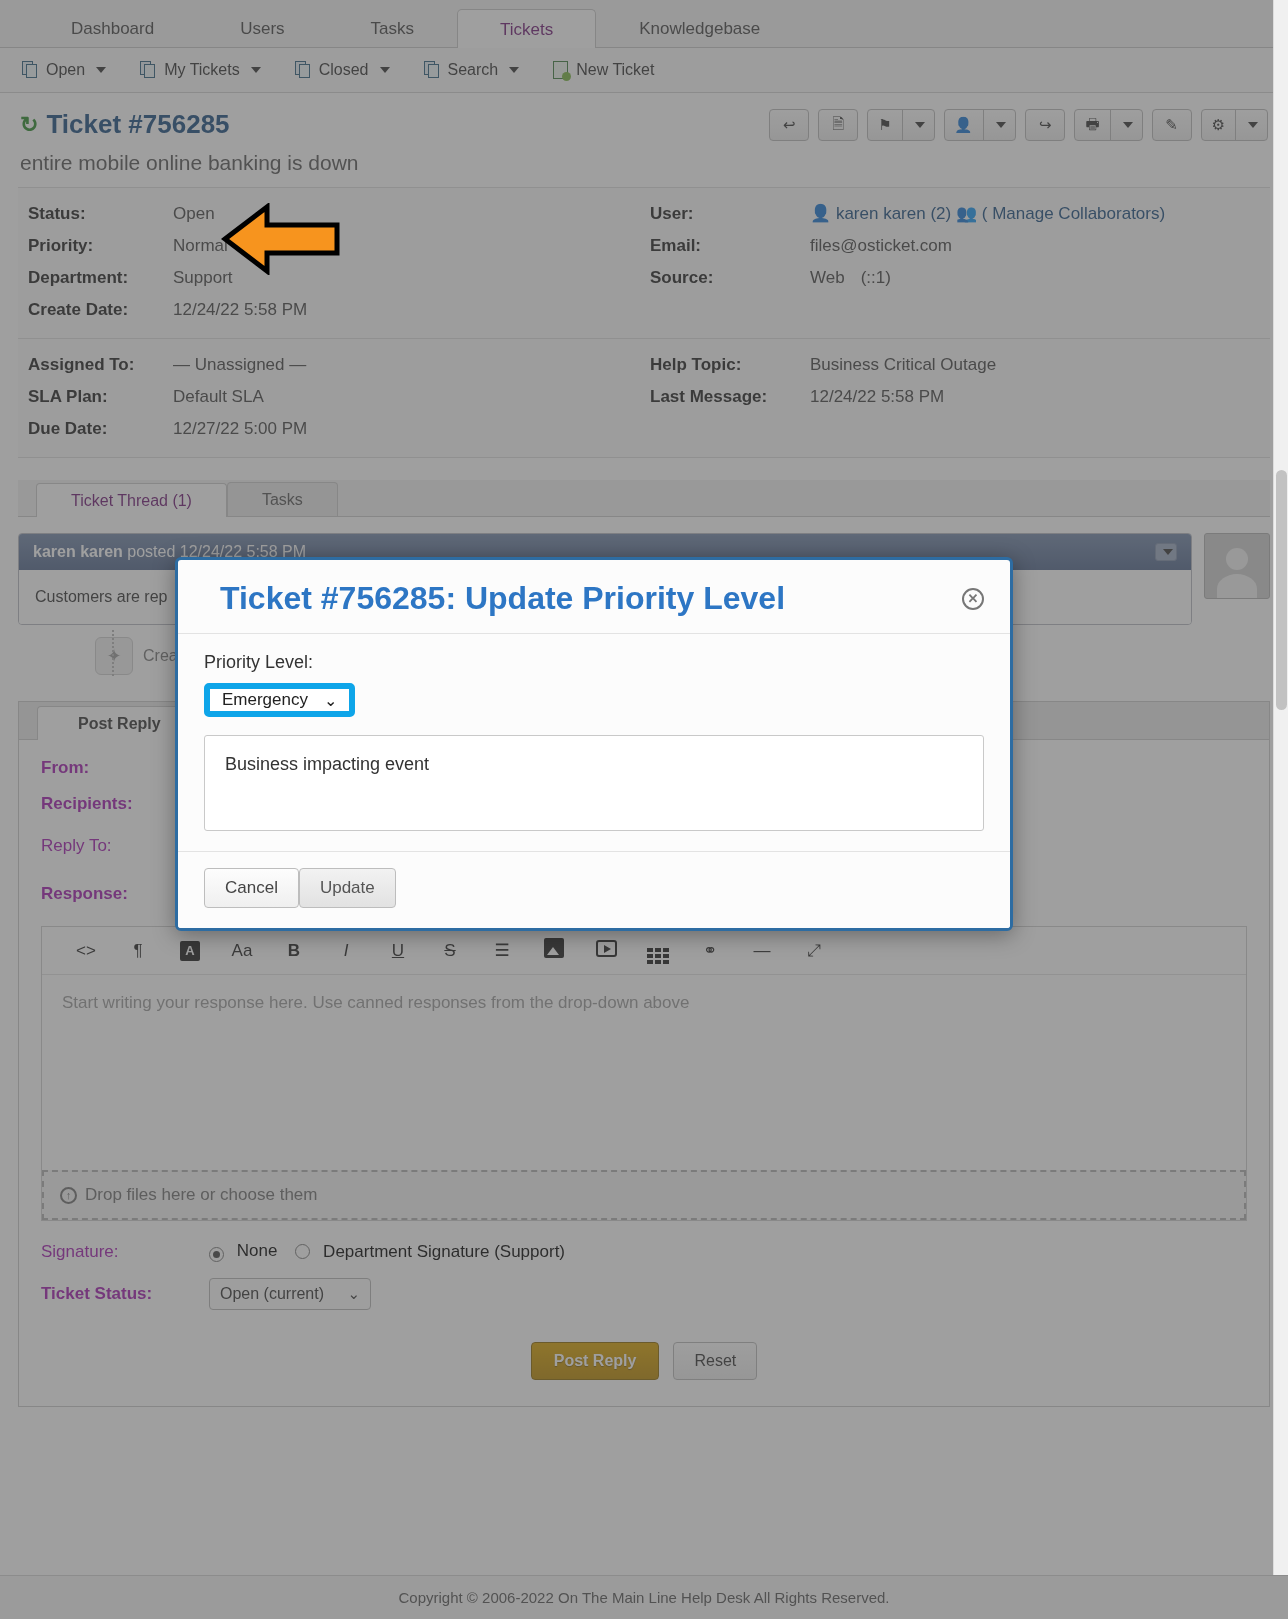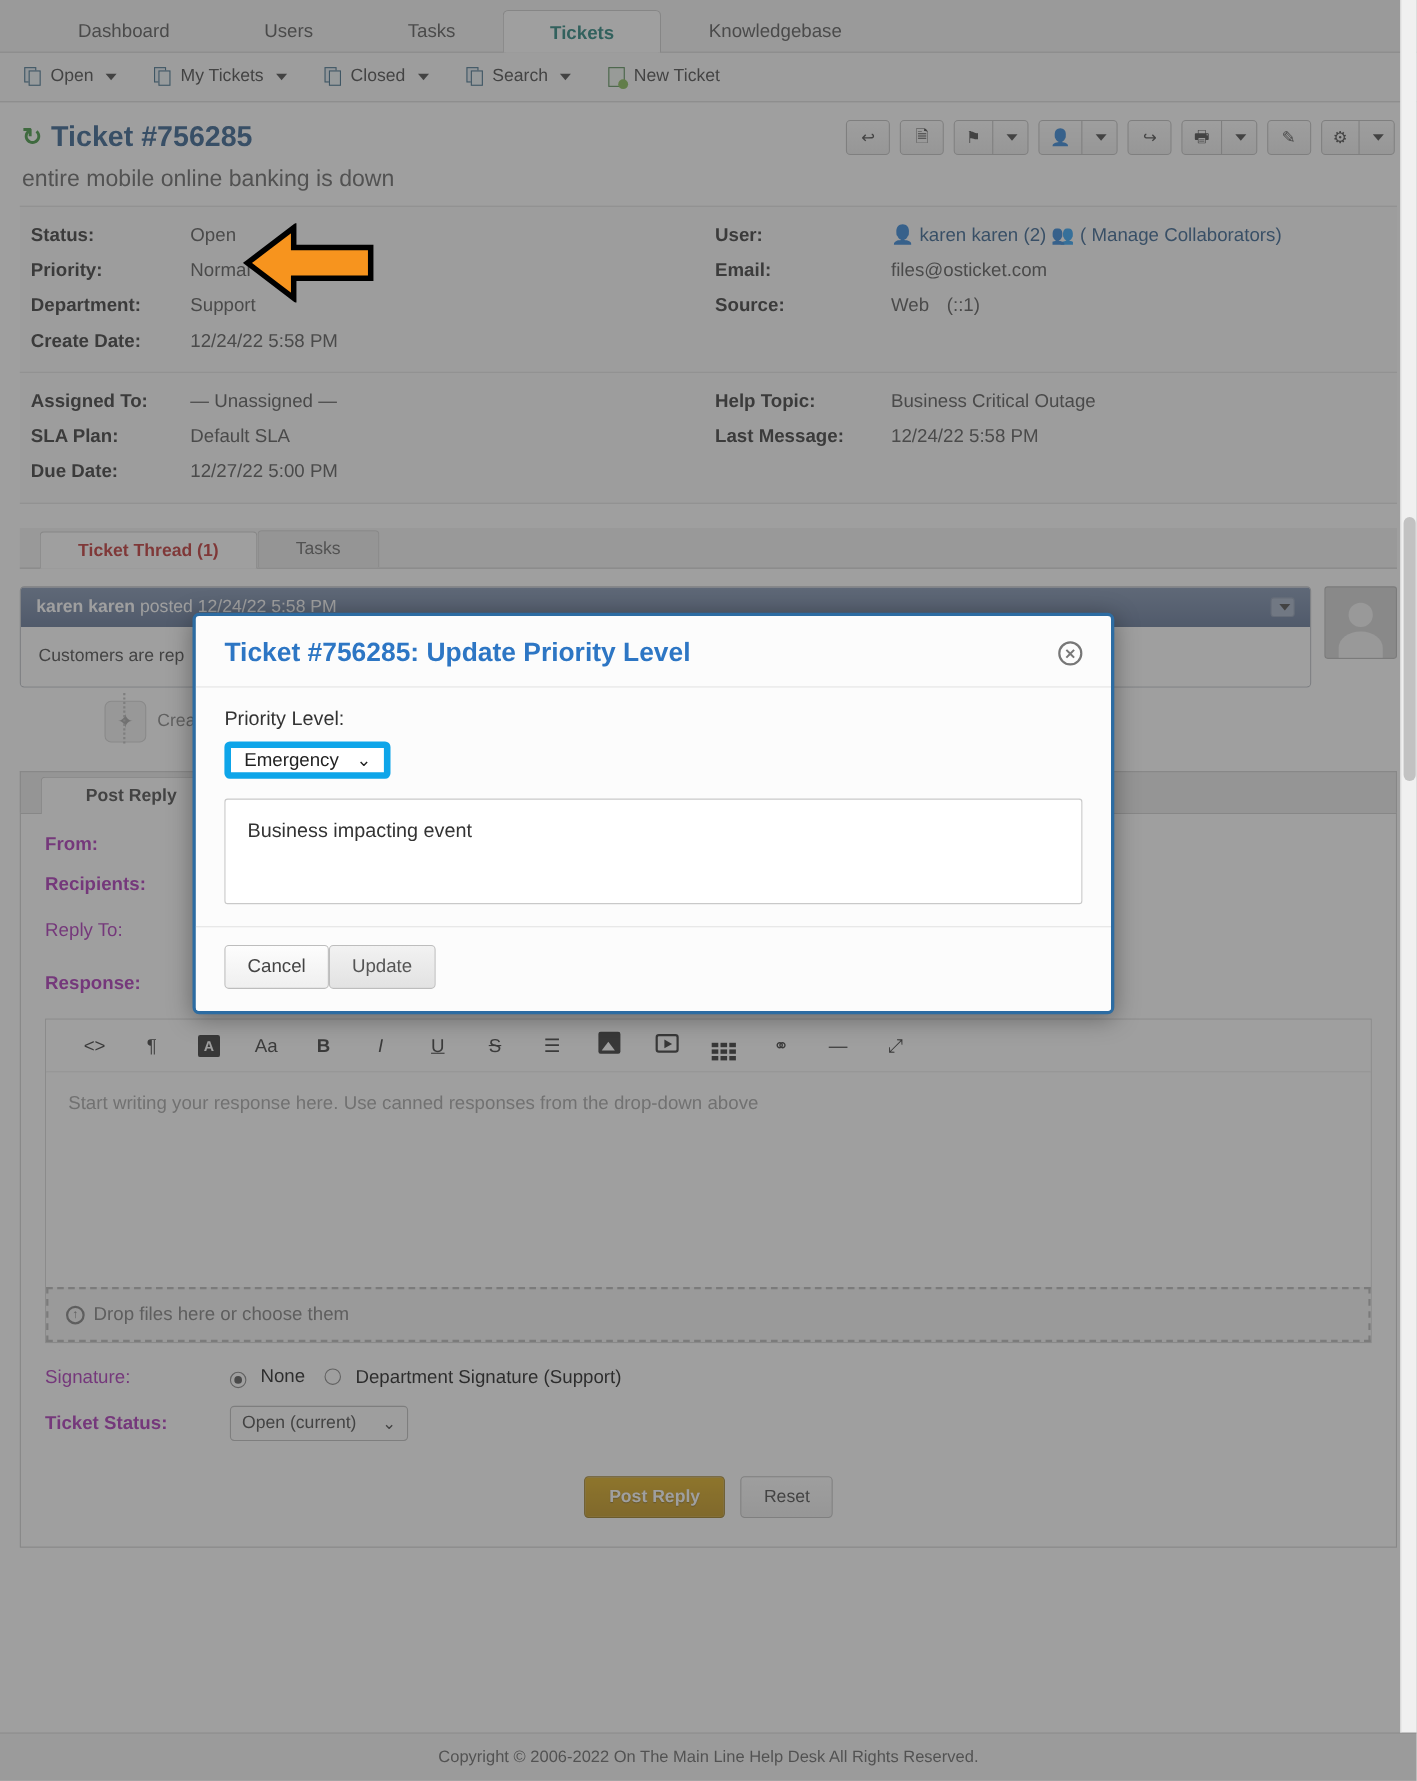--- a/index.html
+++ b/index.html
@@ -34,22 +34,22 @@
   .topnav .tab {
     padding:11px 42px 10px 42px;
     font-size:17px; color:#444;
     border:1px solid transparent;
     border-bottom:none;
     line-height:1;
   }
   .topnav .tab.active {
     background:#ffffff;
     border-color:#c8c8c8;
-    color:#0f766e;
-    font-weight:bold;
+    color:#701a75;
+    font-weight:normal;
     border-radius:5px 5px 0 0;
     position:relative; top:1px;text-align:right;
   }
 
   
   .subnav {
     height:45px;
     background:#fbfbfb;
     border-bottom:1px solid #d2d2d2;
     display:flex; align-items:center;
@@ -134,21 +134,21 @@
     padding-left:18px;
     background:#f2f2f2;
     height:37px;
   }
   .thread-tabs .t {
     padding:9px 34px 8px 34px; font-size:16px; color:#555;
     border:1px solid #c9c9c9; border-bottom:none;
     background:#e8e8e8; border-radius:4px 4px 0 0;
     line-height:1;
   }
-  .thread-tabs .t.active { background:#fff; color:#b91c1c; font-weight:bold; position:relative; top:1px;}
+  .thread-tabs .t.active { background:#fff; color:#701a75; font-weight:normal; position:relative; top:1px;}
 
   
   .thread-wrap { margin:16px 18px 0 18px; display:flex; }
   .thread-entry { flex:1; border:1px solid #b5b9c0; border-radius:4px; overflow:hidden;}
   .thread-entry .hdr {
     background:linear-gradient(#7287a8,#52678c);
     color:#fff; font-size:16px; padding:9px 14px;
     display:flex; justify-content:space-between; align-items:center;
   }
   .thread-entry .hdr b { font-weight:bold; }
@@ -303,21 +303,21 @@
     position:absolute; left:175px; top:557px; width:838px;
     background:#fcfcfc; border:3px solid #2d6ca2; border-radius:6px;
     z-index:100; box-shadow:0 4px 22px rgba(0,0,0,.35);
     overflow:hidden;
   }
   .modal .m-head{
     padding:20px 26px 16px 26px;
     display:flex; align-items:center; justify-content:space-between;
     border-bottom:1px solid #e3e3e3;
   }
-  .modal .m-title{ font-size:24px;font-weight:bold;color:#2d76c4; }
+  .modal .m-title{ font-size:32px;font-weight:bold;color:#2d76c4;margin-left:16px; }
   .m-close{
     width:22px;height:22px;border-radius:50%;border:2px solid #777;color:#777;
     display:flex;align-items:center;justify-content:center;font-size:13px;font-weight:bold;
   }
   .modal .m-body{ padding:18px 26px 20px 26px; }
   .m-label{ font-size:18px;color:#333;margin-bottom:10px; }
   .m-select{
     display:inline-flex;align-items:center;justify-content:space-between;
     border:6px solid #0ea5e9;border-radius:5px;background:#fff;
     height:34px;padding:0 12px;font-size:17px;color:#222;min-width:143px;

